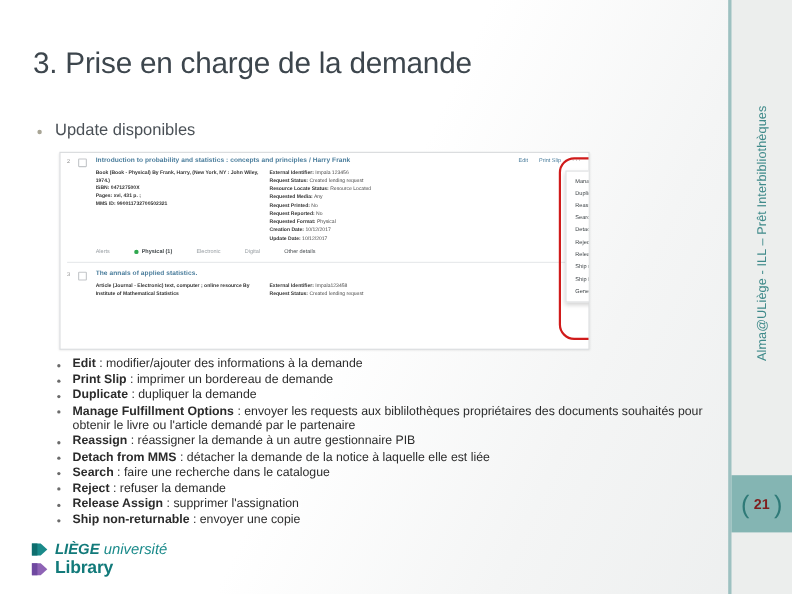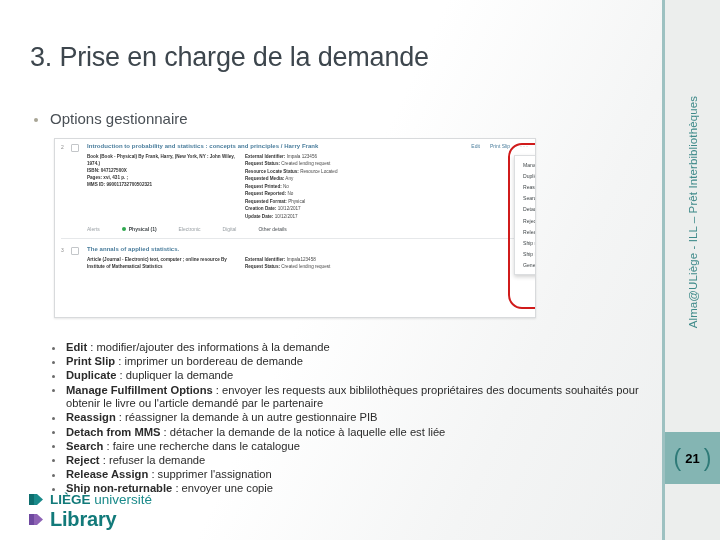--- a/index.html
+++ b/index.html
@@ -84,21 +84,21 @@
     position:absolute;left:459px;top:16px;width:110px;
     background:#ffffff;border:1px solid #dcdee0;
     box-shadow:0 2px 4px rgba(0,0,0,.18);
     padding:3px 0;
   }
   .menu .mi{
     padding:2.6px 8px;font-size:5.1px;color:#3f4548;white-space:nowrap;
   }
 
   
-  .blist{position:absolute;left:52px;top:325px;width:600px;margin-top:16px;}
+  .blist{position:absolute;left:52px;top:325px;width:600px;}
   .bitem{
     display:flex;align-items:flex-start;gap:11px;
     font-size:11.2px;color:#2b2b2b;line-height:13.6px;margin-bottom:0.6px;
   }
   .bitem .bd{
     width:3px;height:3px;border-radius:50%;background:#6b6b6b;
     flex:0 0 auto;margin-top:5.5px;
   }
   .bitem .bt{flex:1;}
   .bitem .bt b{font-weight:700;}
@@ -115,42 +115,42 @@
   .side .vtxt span{
     writing-mode:vertical-rl;transform:rotate(180deg);
     font-size:11.5px;color:#3f8a8a;white-space:nowrap;letter-spacing:.1px;
   }
   .side .pnum{
     position:absolute;left:0;right:0;top:432px;height:52px;
     background:#84b5b3;display:flex;align-items:center;justify-content:center;
     gap:4px;
   }
   .side .pnum .brk{font-size:23px;color:#2f7a78;line-height:1;font-weight:300;}
-  .side .pnum .n{font-size:13px;color:#000000;font-weight:600;}
+  .side .pnum .n{font-size:13px;color:#7f1d1d;font-weight:600;}
 
   
   .logo{position:absolute;left:28px;top:492px;}
-  .logo .row{display:flex;align-items:center;gap:6px;}
+  .logo .row{display:flex;align-items:center;gap:6px;font-style:italic;}
   .logo .row2{display:flex;align-items:center;gap:6px;margin-top:1px;}
   .ar{width:16px;height:15px;flex:0 0 auto;}
   .l1{font-size:13.5px;color:#1a8a8a;}
   .l1 b{font-weight:700;color:#127a7a;}
   .l1 .u{font-weight:400;color:#1a8a8a;}
-  .l2{font-size:20px;font-weight:700;color:#127a7a;letter-spacing:-.2px;}
+  .l2{font-size:16px;font-weight:700;color:#127a7a;letter-spacing:-.2px;}
 </style>
 </head>
 <body>
 
 <div class="slide">
 
   <div class="title">3. Prise en charge de la demande</div>
 
   <div class="lvl1">
     <span class="dot"></span>
-    <span class="txt">Options gestionnaire</span>
+    <span class="txt">Update disponibles</span>
   </div>
 
   <div class="shot">
 
     <div class="actbar">
       <span>Edit</span>
       <span>Print Slip</span>
       <span class="ell">···</span>
     </div>
 

